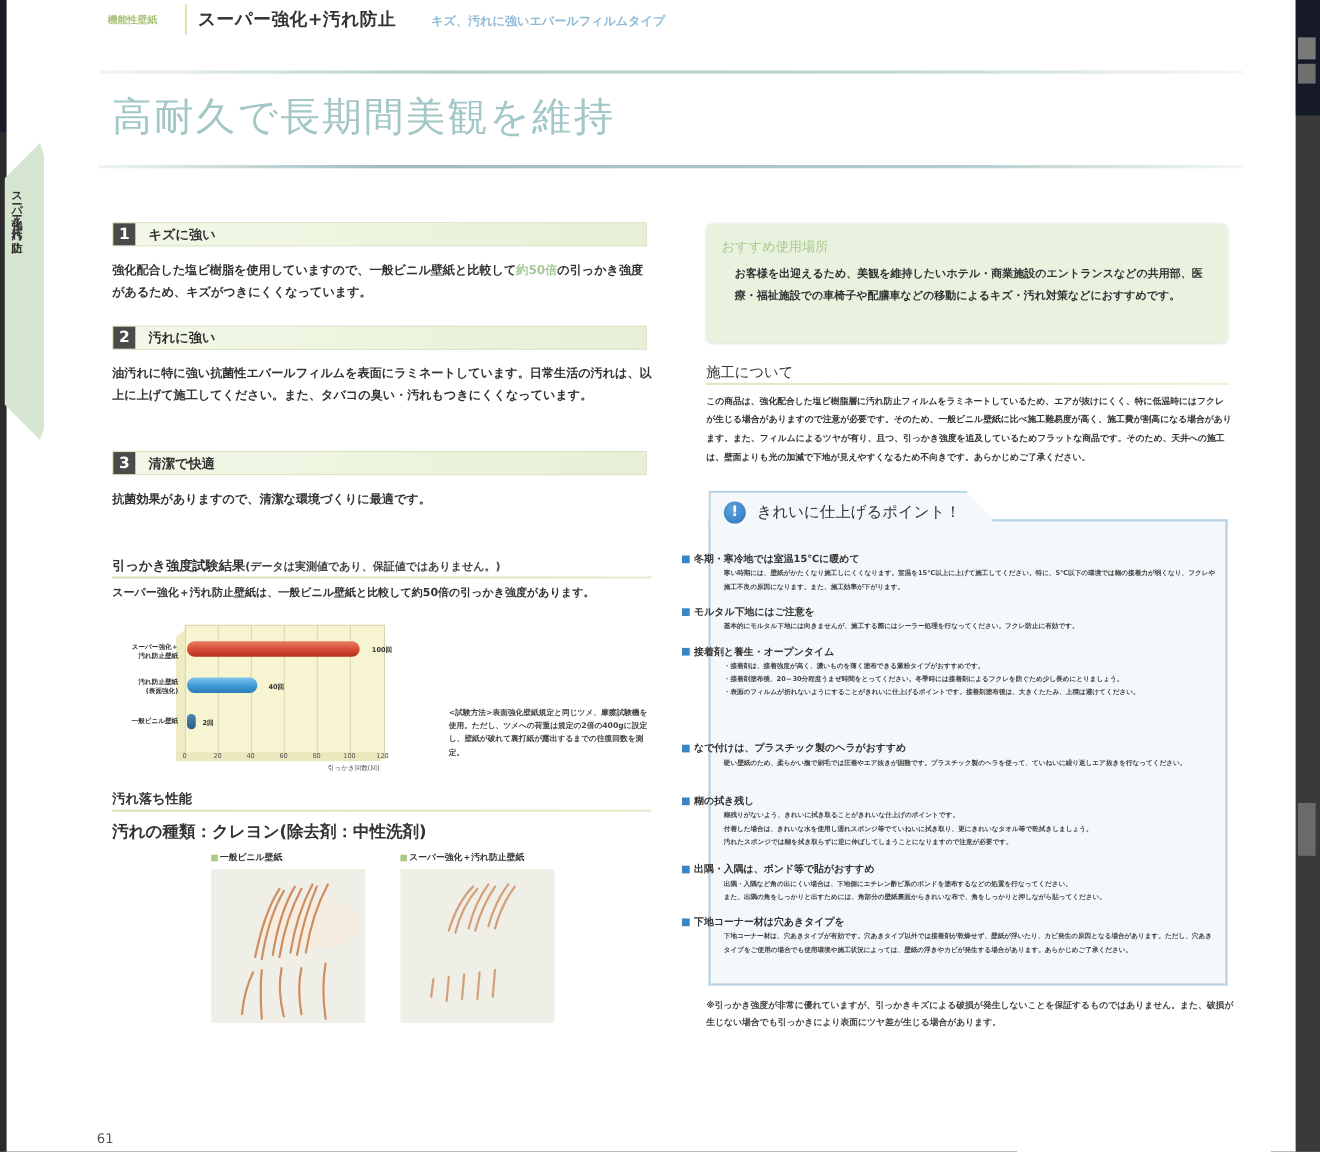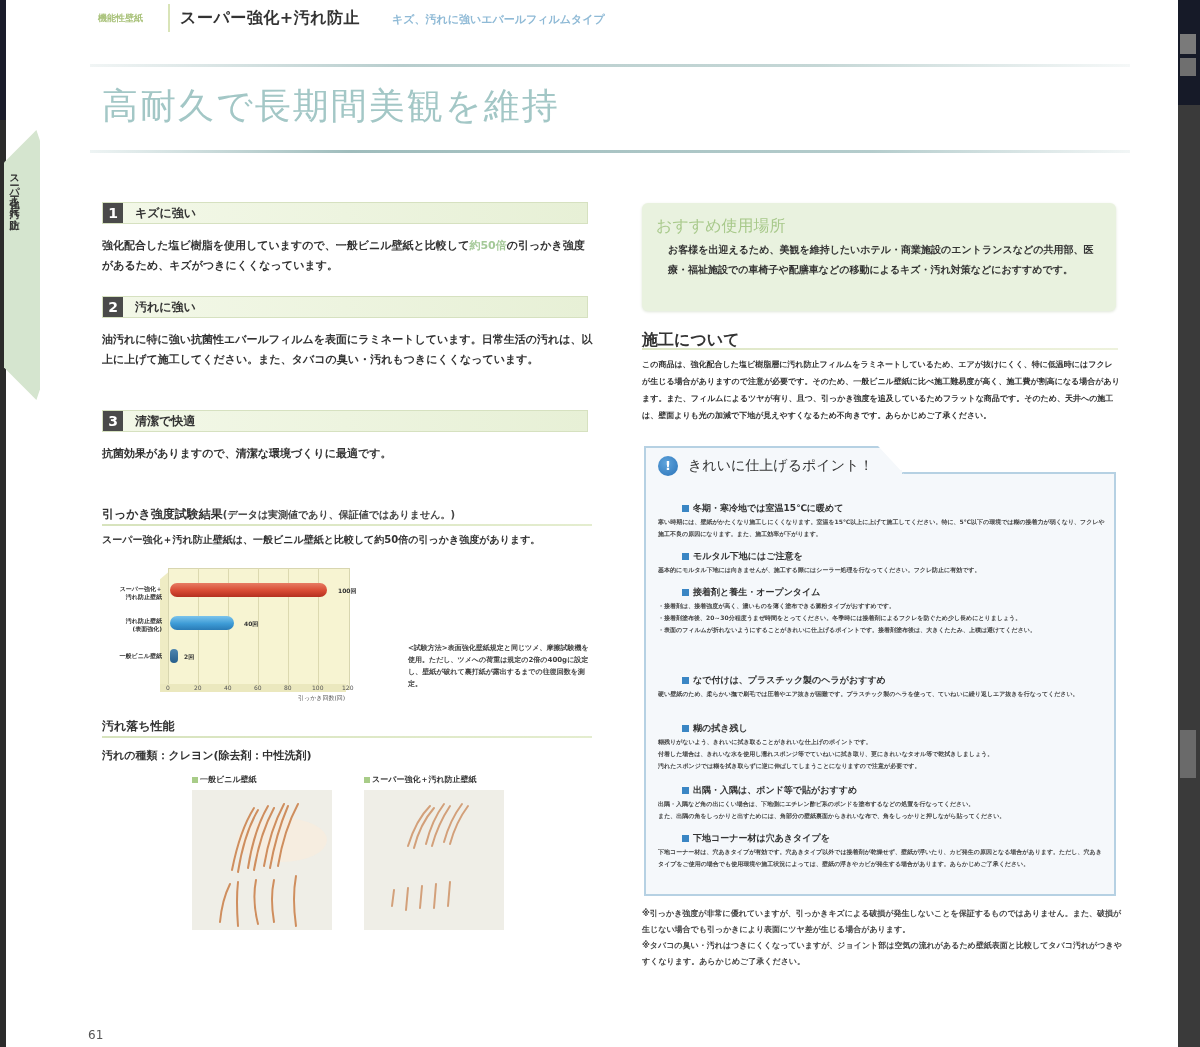--- a/index.html
+++ b/index.html
@@ -53,33 +53,33 @@
   .axis-label { position:absolute; left:298px; top:694px; font-size:6px; color:#555; }
   .method-note { position:absolute; left:408px; top:642px; width:186px; font-size:7px; line-height:12px; color:#444; font-weight:bold; }
 
   
   .photo-cap { position:absolute; font-size:8px; font-weight:bold; color:#333; }
   .photo-cap .sq { display:inline-block; width:6px; height:6px; background:#a8cc88; margin-right:2px; vertical-align:middle; }
   .photo { position:absolute; width:140px; height:140px; background:#efeee7; }
 
   
   .rec-box { position:absolute; left:642px; top:203px; width:474px; height:108px; background:#e9f2df; border-radius:6px; box-shadow:0 1px 3px #dfe6d8; }
-  .rec-title { position:absolute; left:656px; top:216px; font-size:16px; color:#a8c98b; }
+  .rec-title { position:absolute; left:656px; top:216px; font-size:12px; color:#a8c98b; }
   .rec-text { position:absolute; left:668px; top:240px; width:440px; font-size:10px; line-height:20px; color:#333; font-weight:bold; }
 
-  .const-head { position:absolute; left:642px; top:330px; font-size:16px; font-weight:bold; color:#333; }
+  .const-head { position:absolute; left:642px; top:330px; font-size:13px; font-weight:normal; color:#333; }
   .const-rule { position:absolute; left:642px; top:348px; width:476px; height:2px; background:linear-gradient(90deg,#dde6c5,#eef2dd); }
   .const-text { position:absolute; left:642px; top:356px; width:478px; font-size:8px; line-height:17px; color:#333; font-weight:bold; }
 
   .tips-box { position:absolute; left:644px; top:472px; width:472px; height:424px; background:#f5f8fb; border:2px solid #b6d1e3; box-sizing:border-box; }
   .tips-tab { position:absolute; left:644px; top:446px; width:260px; height:28px; background:#f5f8fb; border:2px solid #b6d1e3; border-bottom:none; box-sizing:border-box; clip-path:polygon(0 0, 90% 0, 100% 100%, 0 100%); }
   .tips-tab-fill { position:absolute; left:646px; top:470px; width:256px; height:6px; background:#f5f8fb; }
   .tips-icon { position:absolute; left:658px; top:456px; width:20px; height:20px; border-radius:50%; background:radial-gradient(circle at 40% 35%,#5fa4dc,#2a73b8); color:#fff; font-size:13px; font-weight:bold; text-align:center; line-height:20px; }
   .tips-title { position:absolute; left:688px; top:457px; font-size:14px; font-weight:normal; color:#333; }
-  .tip-h { position:absolute; left:682px; font-size:9px; font-weight:bold; color:#333; }
+  .tip-h { position:absolute; left:620px; font-size:9px; font-weight:bold; color:#333; }
   .tip-h .sq { display:inline-block; width:7px; height:7px; background:#3a86c4; margin-right:4px; vertical-align:middle; }
   .tip-b { position:absolute; left:658px; width:448px; font-size:6px; line-height:12px; color:#444; font-weight:bold; }
 
   .notes { position:absolute; left:642px; top:906px; width:480px; font-size:8px; line-height:16px; color:#444; font-weight:bold; }
   .page-num { position:absolute; left:88px; top:1028px; font-size:12px; color:#555; }
 </style>
 </head>
 <body>
 
 <div class="left-dark">
@@ -156,21 +156,21 @@
 <div class="tick" style="left:254px;">60</div>
 <div class="tick" style="left:284px;">80</div>
 <div class="tick" style="left:312px;">100</div>
 <div class="tick" style="left:342px;">120</div>
 <div class="axis-label">引っかき回数(回)</div>
 
 <div class="method-note">&lt;試験方法&gt;表面強化壁紙規定と同じツメ、摩擦試験機を使用。ただし、ツメへの荷重は規定の2倍の400gに設定し、壁紙が破れて裏打紙が露出するまでの往復回数を測定。</div>
 
 <div class="sub-head" style="top:718px;">汚れ落ち性能</div>
 <div class="sub-rule" style="top:736px;"></div>
-<div class="body-text" style="left:102px; top:746px; font-size:11px;">汚れの種類：クレヨン(除去剤：中性洗剤)</div>
+<div class="body-text" style="left:102px; top:746px; font-size:15px;">汚れの種類：クレヨン(除去剤：中性洗剤)</div>
 
 <div class="photo-cap" style="left:192px; top:774px;"><span class="sq"></span><span>一般ビニル壁紙</span></div>
 <div class="photo-cap" style="left:364px; top:774px;"><span class="sq"></span><span>スーパー強化＋汚れ防止壁紙</span></div>
 
 <div class="photo" style="left:192px; top:790px;">
   <svg width="140" height="140" viewBox="0 0 140 140">
     <ellipse cx="90" cy="50" rx="45" ry="22" fill="#f6ecdf" opacity="0.9"></ellipse>
     <g stroke="#cf8e5e" stroke-width="2" fill="none" stroke-linecap="round">
       <path d="M40 80 Q48 40 62 18"></path>
         <path d="M46 82 Q52 44 66 20"></path>
@@ -246,21 +246,20 @@
 <div class="tip-b" style="top:798px;">
     <div>出隅・入隅など角の出にくい場合は、下地側にエチレン酢ビ系のボンドを塗布するなどの処置を行なってください。</div>
     <div>また、出隅の角をしっかりと出すためには、角部分の壁紙裏面からきれいな布で、角をしっかりと押しながら貼ってください。</div>
   </div>
 
 <div class="tip-h" style="top:832px;"><span class="sq"></span><span>下地コーナー材は穴あきタイプを</span></div>
 <div class="tip-b" style="top:846px;">下地コーナー材は、穴あきタイプが有効です。穴あきタイプ以外では接着剤が乾燥せず、壁紙が浮いたり、カビ発生の原因となる場合があります。ただし、穴あきタイプをご使用の場合でも使用環境や施工状況によっては、壁紙の浮きやカビが発生する場合があります。あらかじめご了承ください。</div>
 
 <div class="notes">
   <div>※引っかき強度が非常に優れていますが、引っかきキズによる破損が発生しないことを保証するものではありません。また、破損が生じない場合でも引っかきにより表面にツヤ差が生じる場合があります。</div>
-  <div>※タバコの臭い・汚れはつきにくくなっていますが、ジョイント部は空気の流れがあるため壁紙表面と比較してタバコ汚れがつきやすくなります。あらかじめご了承ください。</div>
 </div>
 
 <div class="page-num">61</div>
 
 <div class="right-bar">
   <div class="top"></div>
   <div class="thumb1"></div>
   <div class="thumb2"></div>
   <div class="thumb3"></div>
 </div>

